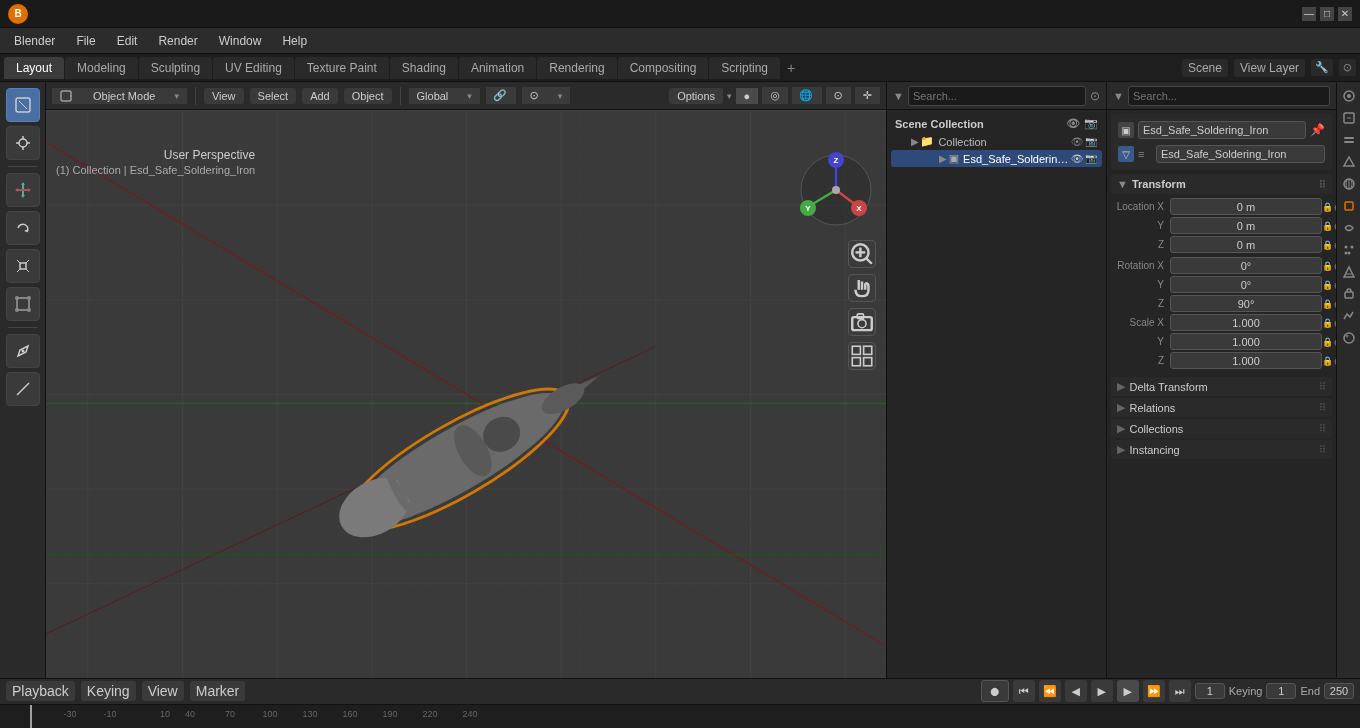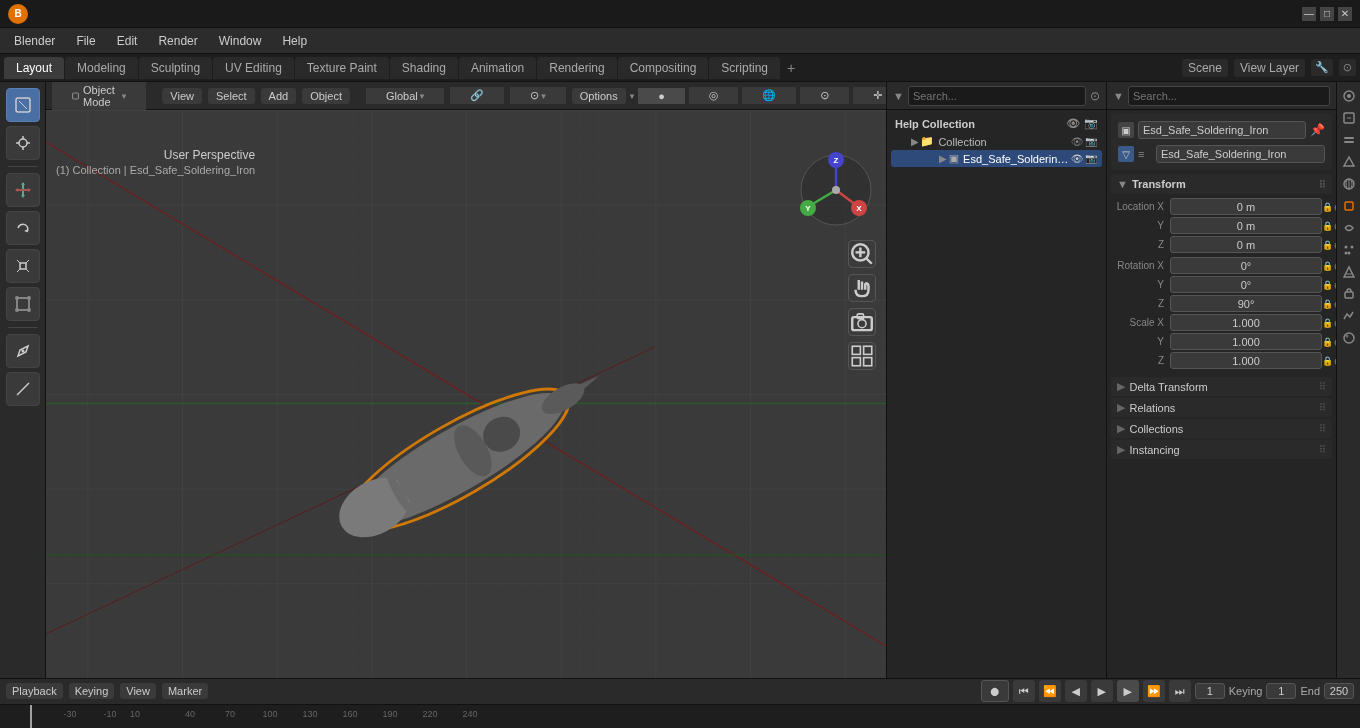--- a/index.html
+++ b/index.html
@@ -169,29 +169,29 @@
     }
     .vp-btn {
       padding: 2px 8px;
       background: #3a3a3a;
       border-radius: 3px;
       color: #ccc;
       font-size: 11px;
       cursor: pointer;
     }
     .vp-mode-btn {
-      padding: 2px 20px;
+      padding: 2px 8px;
       background: #3a3a3a;
       border-radius: 0;
       color: #ccc;
       font-size: 11px;
       cursor: pointer;
       display: flex;
       align-items: center;
-      gap: 2px;
+      gap: 19px;
     }
     .vp-separator { width: 1px; height: 18px; background: #444; margin: 0 2px; }
     .vp-right { margin-left: auto; display: flex; align-items: center; gap: 4px; }
 
     
     #viewport-canvas {
       position: absolute;
       top: 28px;
       left: 0;
       right: 0;
@@ -492,21 +492,21 @@
       display: flex;
       align-items: center;
       padding: 0 6px;
       gap: 6px;
       border-bottom: 1px solid #111;
     }
     .timeline-btn {
       padding: 2px 6px;
       background: #3a3a3a;
       border-radius: 3px;
-      font-size: 11px;
+      font-size: 14px;
       color: #ccc;
       cursor: pointer;
     }
     .timeline-controls {
       margin-left: auto;
       display: flex;
       align-items: center;
       gap: 4px;
     }
     .tc-btn {
@@ -861,21 +861,21 @@
   <div id="properties-panel">
 
     <div id="properties-header">
       <span style="color:#888;font-size:11px;">▼</span>
       <input class="prop-search" type="text" placeholder="Search..." style="">
       <span style="color:#888;font-size:12px;">⊙</span>
     </div>
 
     <div id="scene-collection">
       <div class="collection-header">
-        <span>Help Collection</span>
+        <span>Scene Collection</span>
         <span style="margin-left:auto;display:flex;gap:4px;">
           <span style="color:#888;font-size:11px;">👁</span>
           <span style="color:#888;font-size:11px;">📷</span>
         </span>
       </div>
 
       <div class="tree-item">
         <span class="tree-indent"></span>
         <span class="tree-arrow">▶</span>
         <span class="tree-icon">📁</span>
@@ -1118,21 +1118,21 @@
       </div>
     </div>
   </div>
 
   <div id="timeline-strip">
     <div id="timeline-playhead"></div>
 
     <div style="position:absolute;top:4px;left:50px;display:flex;gap:0;color:#666;font-size:9px;">
       <span style="width:40px;text-align:center;">-30</span>
       <span style="width:40px;text-align:center;">-10</span>
-      <span style="width:40px;text-align:left;">10</span>
+      <span style="width:40px;text-align:right;">10</span>
       <span style="width:40px;text-align:center;">40</span>
       <span style="width:40px;text-align:center;">70</span>
       <span style="width:40px;text-align:center;">100</span>
       <span style="width:40px;text-align:center;">130</span>
       <span style="width:40px;text-align:center;">160</span>
       <span style="width:40px;text-align:center;">190</span>
       <span style="width:40px;text-align:center;">220</span>
       <span style="width:40px;text-align:center;">240</span>
     </div>
   </div>

